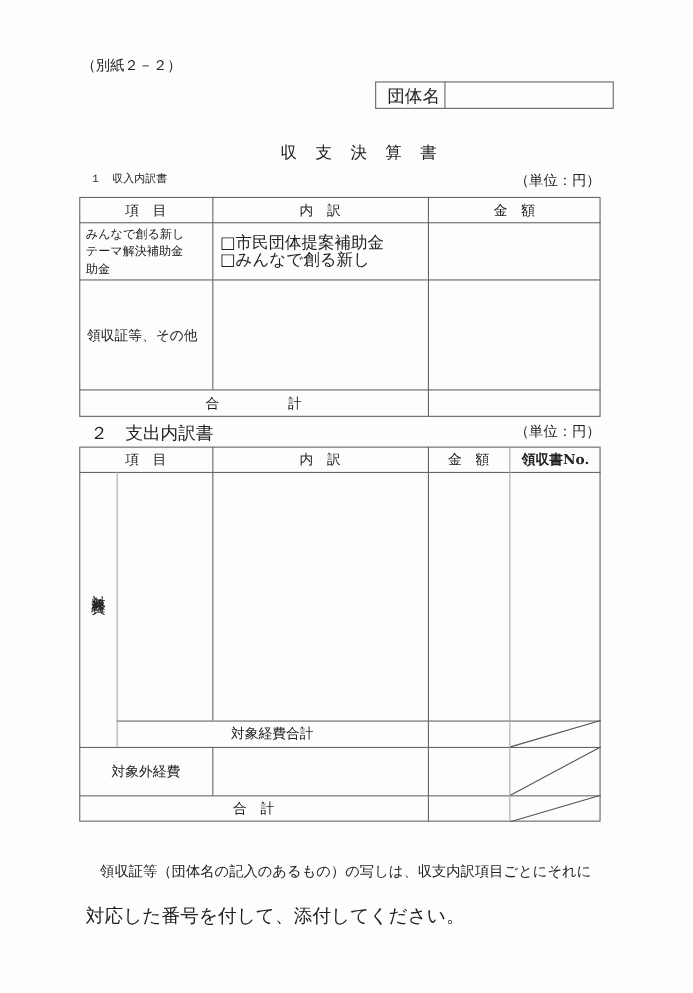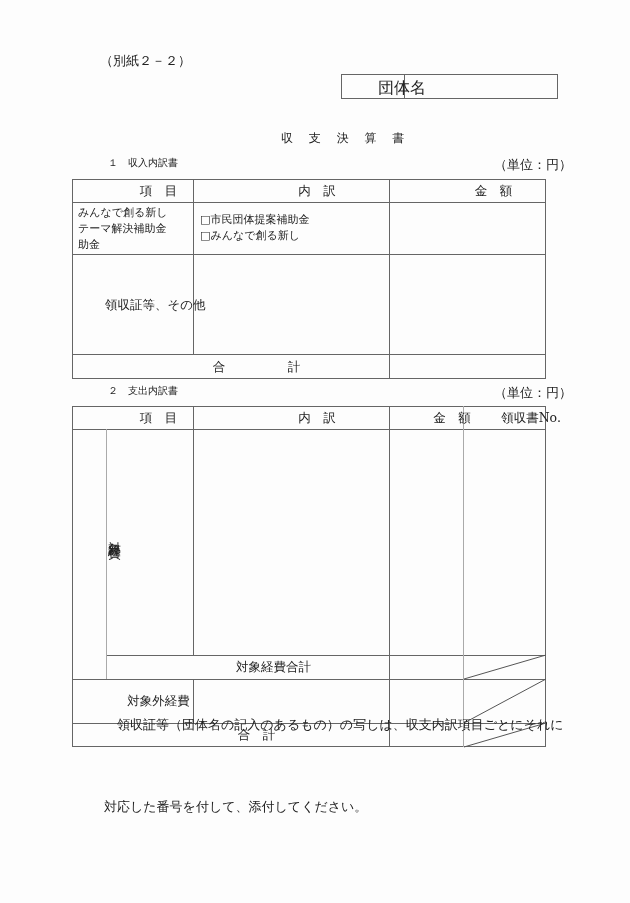--- a/index.html
+++ b/index.html
@@ -6,36 +6,36 @@
   body {
     width: 630px; height: 903px; background: #fdfdfd; position: relative;
     font-family: "DejaVu Serif", "Liberation Serif", serif;
     color: #222; font-size: 12.5px; overflow: hidden;
   }
   .abs { position: absolute; }
   .box { position: absolute; border: 1px solid #666; box-sizing: border-box; }
   .hl { position: absolute; height: 0; border-top: 1px solid #666; }
   .vl { position: absolute; width: 0; border-left: 1px solid #666; }
   .vl.light { border-left-color: #aaa; }
-  .txt { position: absolute; white-space: nowrap; line-height: 1; margin-left: 26px; }
+  .txt { position: absolute; white-space: nowrap; line-height: 1; }
   .center { text-align: center; }
   .vert { writing-mode: vertical-rl; text-orientation: upright; letter-spacing: 2px; }
   svg.diag { position: absolute; overflow: visible; }
 </style>
 </head>
 <body>
 
 <div class="txt" style="left:74px; top:54px; font-size:13px;">（別紙２－２）</div>
 
 <div class="box" style="left:341px; top:74px; width:217px; height:25px;"></div>
 <div class="vl" style="left:404px; top:74px; height:25px;"></div>
 <div class="txt" style="left:352px; top:80px; font-size:16px;">団体名</div>
 <div class="abs" style="left:405px; top:75px; width:152px; height:23px;"></div>
 
-<div class="txt" style="left:255px; top:132px; font-size:12px; letter-spacing:6px;text-align:right;">収 支 決 算 書</div>
+<div class="txt" style="left:255px; top:132px; font-size:15px; letter-spacing:6px;text-align:right;">収 支 決 算 書</div>
 
 <div class="txt" style="left:82px; top:158px; font-size:10px;">１　収入内訳書</div>
 <div class="txt" style="left:468px; top:158px; font-size:13px;">（単位：円）</div>
 
 <div>
   <div class="box" style="left:72px; top:179px; width:474px; height:200px;"></div>
 
   <div class="hl" style="left:72px; top:202px; width:474px;"></div>
   <div class="hl" style="left:72px; top:254px; width:474px;"></div>
   <div class="hl" style="left:72px; top:354px; width:474px;"></div>
@@ -45,55 +45,55 @@
 
   <div class="txt center" style="left:72px; width:121px; top:185px;">項　目</div>
   <div class="txt center" style="left:193px; width:196px; top:185px;">内　訳</div>
   <div class="txt center" style="left:389px; width:157px; top:185px;">金　額</div>
 
   <div class="abs" style="left:78px; top:205px; line-height:16px; font-size:11px;">
     <div>みんなで創る新し</div>
     <div>テーマ解決補助金</div>
     <div>助金</div>
   </div>
-  <div class="abs" style="left:200px; top:212px; line-height:16px; font-size:11px;">
+  <div class="abs" style="left:200px; top:212px; line-height:16px; font-size:15px;">
     <div>□市民団体提案補助金</div>
     <div>□みんなで創る新し</div>
   </div>
   <div class="abs" style="left:390px; top:203px; width:155px; height:51px;"></div>
 
   <div class="txt" style="left:79px; top:299px;">領収証等、その他</div>
   <div class="abs" style="left:194px; top:255px; width:195px; height:99px;"></div>
   <div class="abs" style="left:390px; top:255px; width:155px; height:99px;"></div>
 
   <div class="txt center" style="left:72px; width:317px; top:361px;">合　　　　　計</div>
   <div class="abs" style="left:390px; top:355px; width:155px; height:23px;"></div>
 </div>
 
-<div class="txt" style="left:82px; top:386px; font-size:10px;">２　支出内訳書</div>
+<div class="txt" style="left:82px; top:386px; font-size:16px;">２　支出内訳書</div>
 <div class="txt" style="left:468px; top:386px; font-size:13px;">（単位：円）</div>
 
 <div>
   <div class="box" style="left:72px; top:406px; width:474px; height:341px;"></div>
 
   <div class="hl" style="left:72px; top:429px; width:474px;"></div>
   <div class="hl" style="left:106px; top:655px; width:440px;"></div>
   <div class="hl" style="left:72px; top:679px; width:474px;"></div>
   <div class="hl" style="left:72px; top:723px; width:474px;"></div>
 
   <div class="vl light" style="left:106px; top:429px; height:250px;"></div>
   <div class="vl" style="left:193px; top:406px; height:249px;"></div>
   <div class="vl" style="left:193px; top:679px; height:44px;"></div>
   <div class="vl" style="left:389px; top:406px; height:341px;"></div>
   <div class="vl light" style="left:463px; top:406px; height:341px;"></div>
 
   <div class="txt center" style="left:72px; width:121px; top:412px;">項　目</div>
   <div class="txt center" style="left:193px; width:196px; top:412px;">内　訳</div>
   <div class="txt center" style="left:389px; width:74px; top:412px;">金　額</div>
-  <div class="txt center" style="left:463px; width:84px; top:412px;">領収書No.</div>
+  <div class="txt center" style="left:463px; width:84px; top:412px;font-weight:bold;">領収書No.</div>
 
   <div class="txt vert" style="left:82px; top:530px; font-size:13px;">対象経費</div>
   <div class="abs" style="left:107px; top:430px; width:86px; height:225px;"></div>
   <div class="abs" style="left:194px; top:430px; width:195px; height:225px;"></div>
   <div class="abs" style="left:390px; top:430px; width:73px; height:225px;"></div>
   <div class="abs" style="left:464px; top:430px; width:81px; height:225px;"></div>
 
   <div class="txt center" style="left:106px; width:283px; top:661px;">対象経費合計</div>
   <div class="abs" style="left:390px; top:656px; width:73px; height:23px;"></div>
 
@@ -108,14 +108,14 @@
     <line x1="0" y1="24" x2="82" y2="0" stroke="#555" stroke-width="1"></line>
   </svg>
   <svg class="diag" style="left:464px; top:679px;" width="82" height="44">
     <line x1="0" y1="44" x2="82" y2="0" stroke="#555" stroke-width="1"></line>
   </svg>
   <svg class="diag" style="left:464px; top:723px;" width="82" height="24">
     <line x1="0" y1="24" x2="82" y2="0" stroke="#555" stroke-width="1"></line>
   </svg>
 </div>
 
-<div class="txt" style="left:78px; top:718px; font-size:13px;">　領収証等（団体名の記入のあるもの）の写しは、収支内訳項目ごとにそれに</div>
-<div class="txt" style="left:78px; top:800px; font-size:13px;">対応した番号を付して、添付してください。</div>
+<div class="txt" style="left:78px; top:786px; font-size:13px;">　領収証等（団体名の記入のあるもの）の写しは、収支内訳項目ごとにそれに</div>
+<div class="txt" style="left:78px; top:825px; font-size:17px;">対応した番号を付して、添付してください。</div>
 
 </body></html>

